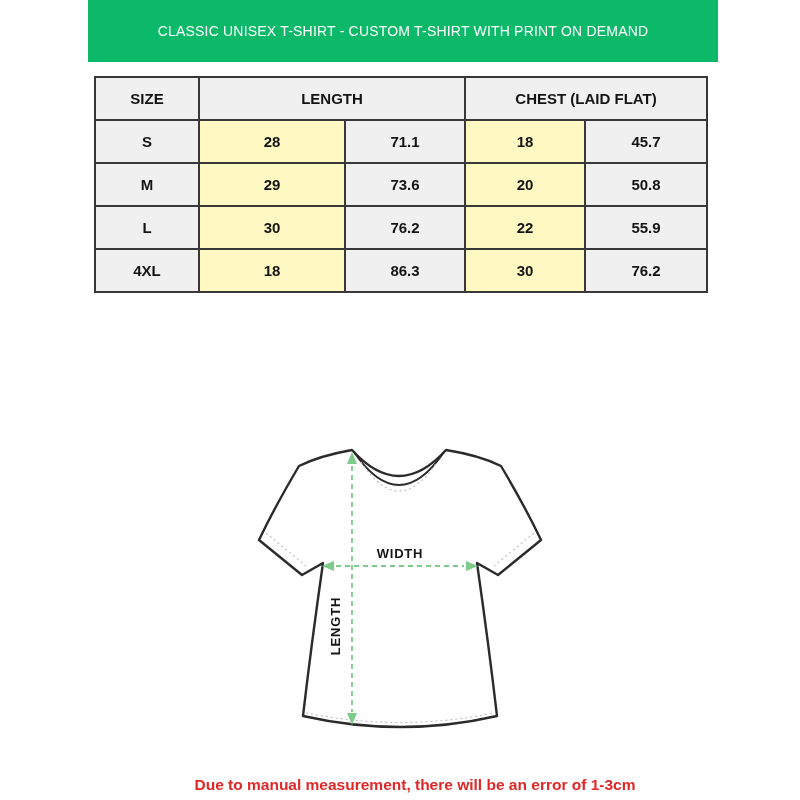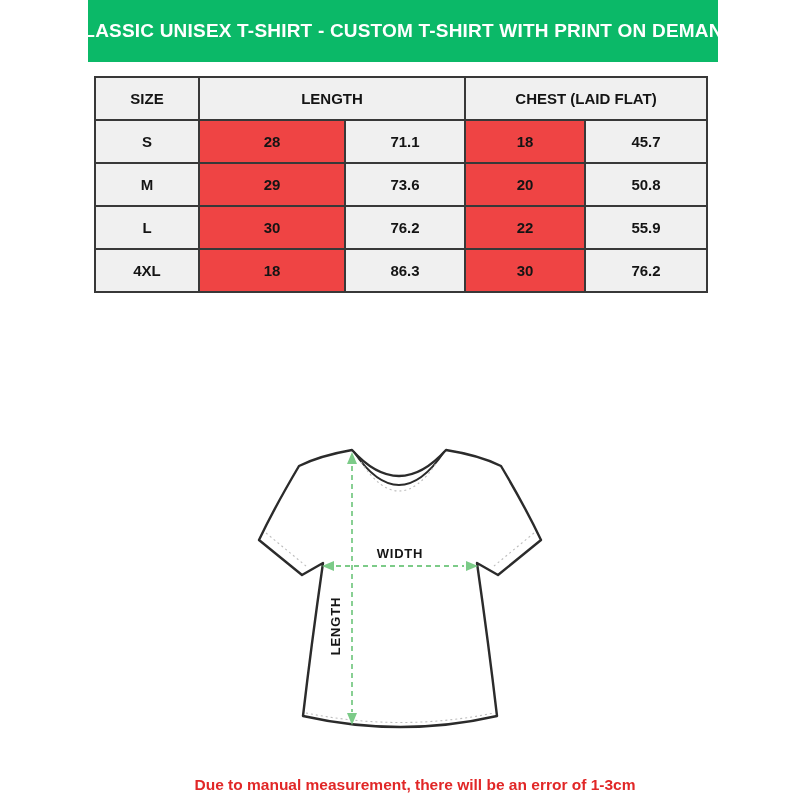--- a/index.html
+++ b/index.html
@@ -10,37 +10,37 @@
     font-family:"Liberation Sans", sans-serif;
     color:var(--ink, #141414);
   }
 
   .banner {
     position:absolute; left:88px; top:0; width:630px; height:62px;
     background:var(--banner-green, #0bb968);
     display:flex; align-items:center; justify-content:center;
   }
   .banner-title {
-    color:#ffffff; font-weight:bold; font-size:19px;
+    color:#ffffff; font-weight:normal; font-size:14px;
     letter-spacing:0.2px; white-space:nowrap;
   }
 
   table.size-table {
     position:absolute; left:94px; top:76px; width:612px;
     border-collapse:collapse; table-layout:fixed;
   }
   .size-table th, .size-table td {
     border:2px solid var(--border-dark, #383838);
     text-align:center; vertical-align:middle;
     font-weight:bold; padding:12px; color:var(--ink, #141414);
   }
   .size-table th { height:37px; font-size:15px; background:var(--cell-gray, #f0f0f0); }
   .size-table td { height:36px; font-size:15px; }
   .size-table td.g { background:var(--cell-gray, #f0f0f0); }
-  .size-table td.w { background:#ef4444; }
+  .size-table td.w { background:#fef9c3; }
 
   figure.diagram { position:absolute; left:240px; top:428px; width:320px; height:322px; margin:0; }
 
   .tee-outline { fill:#ffffff; stroke:#2b2b2b; stroke-width:2.4; stroke-linejoin:round; stroke-linecap:round; }
   .tee-line    { fill:none; stroke:#2b2b2b; stroke-width:2; stroke-linecap:round; }
   .stitch      { fill:none; stroke:#bdbdbd; stroke-width:1.1; stroke-dasharray:2 3; }
   .arrow-line  { fill:none; stroke:var(--arrow-green, #7ccb88); stroke-width:1.8; stroke-dasharray:5 4; }
   .arrow-head  { fill:var(--arrow-green, #7ccb88); stroke:none; }
   .dim-label   { font-family:"Liberation Sans", sans-serif; font-weight:bold; font-size:13px;
                  fill:#161616; letter-spacing:0.8px; }

